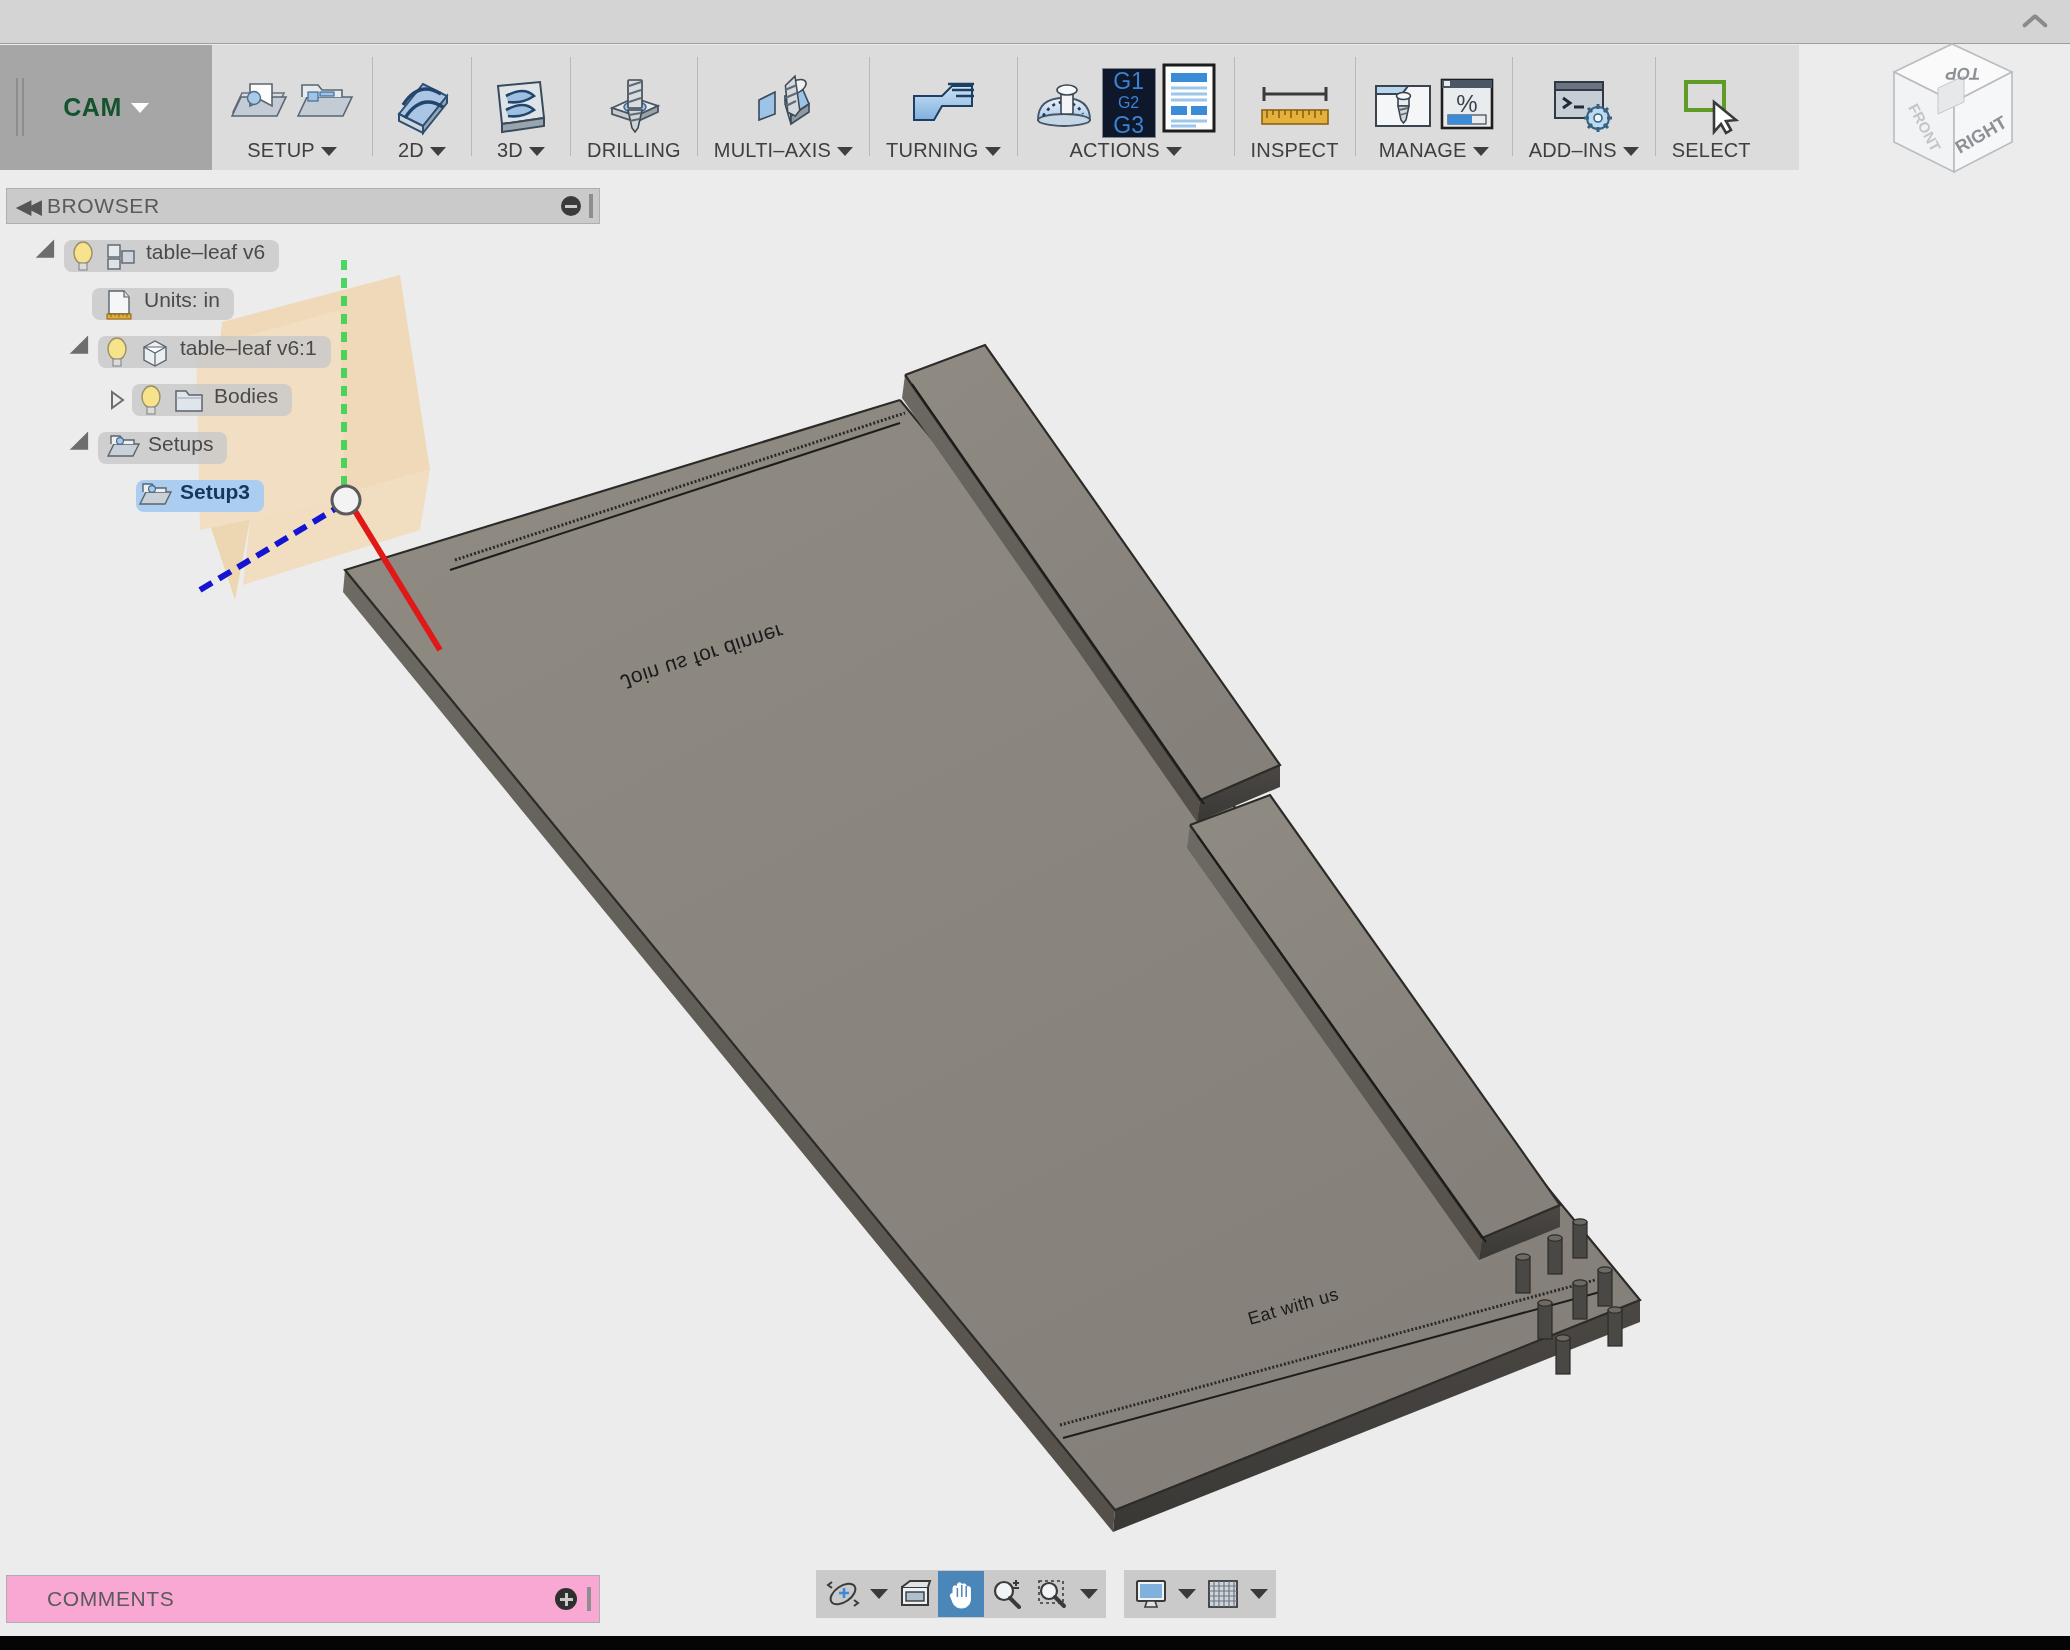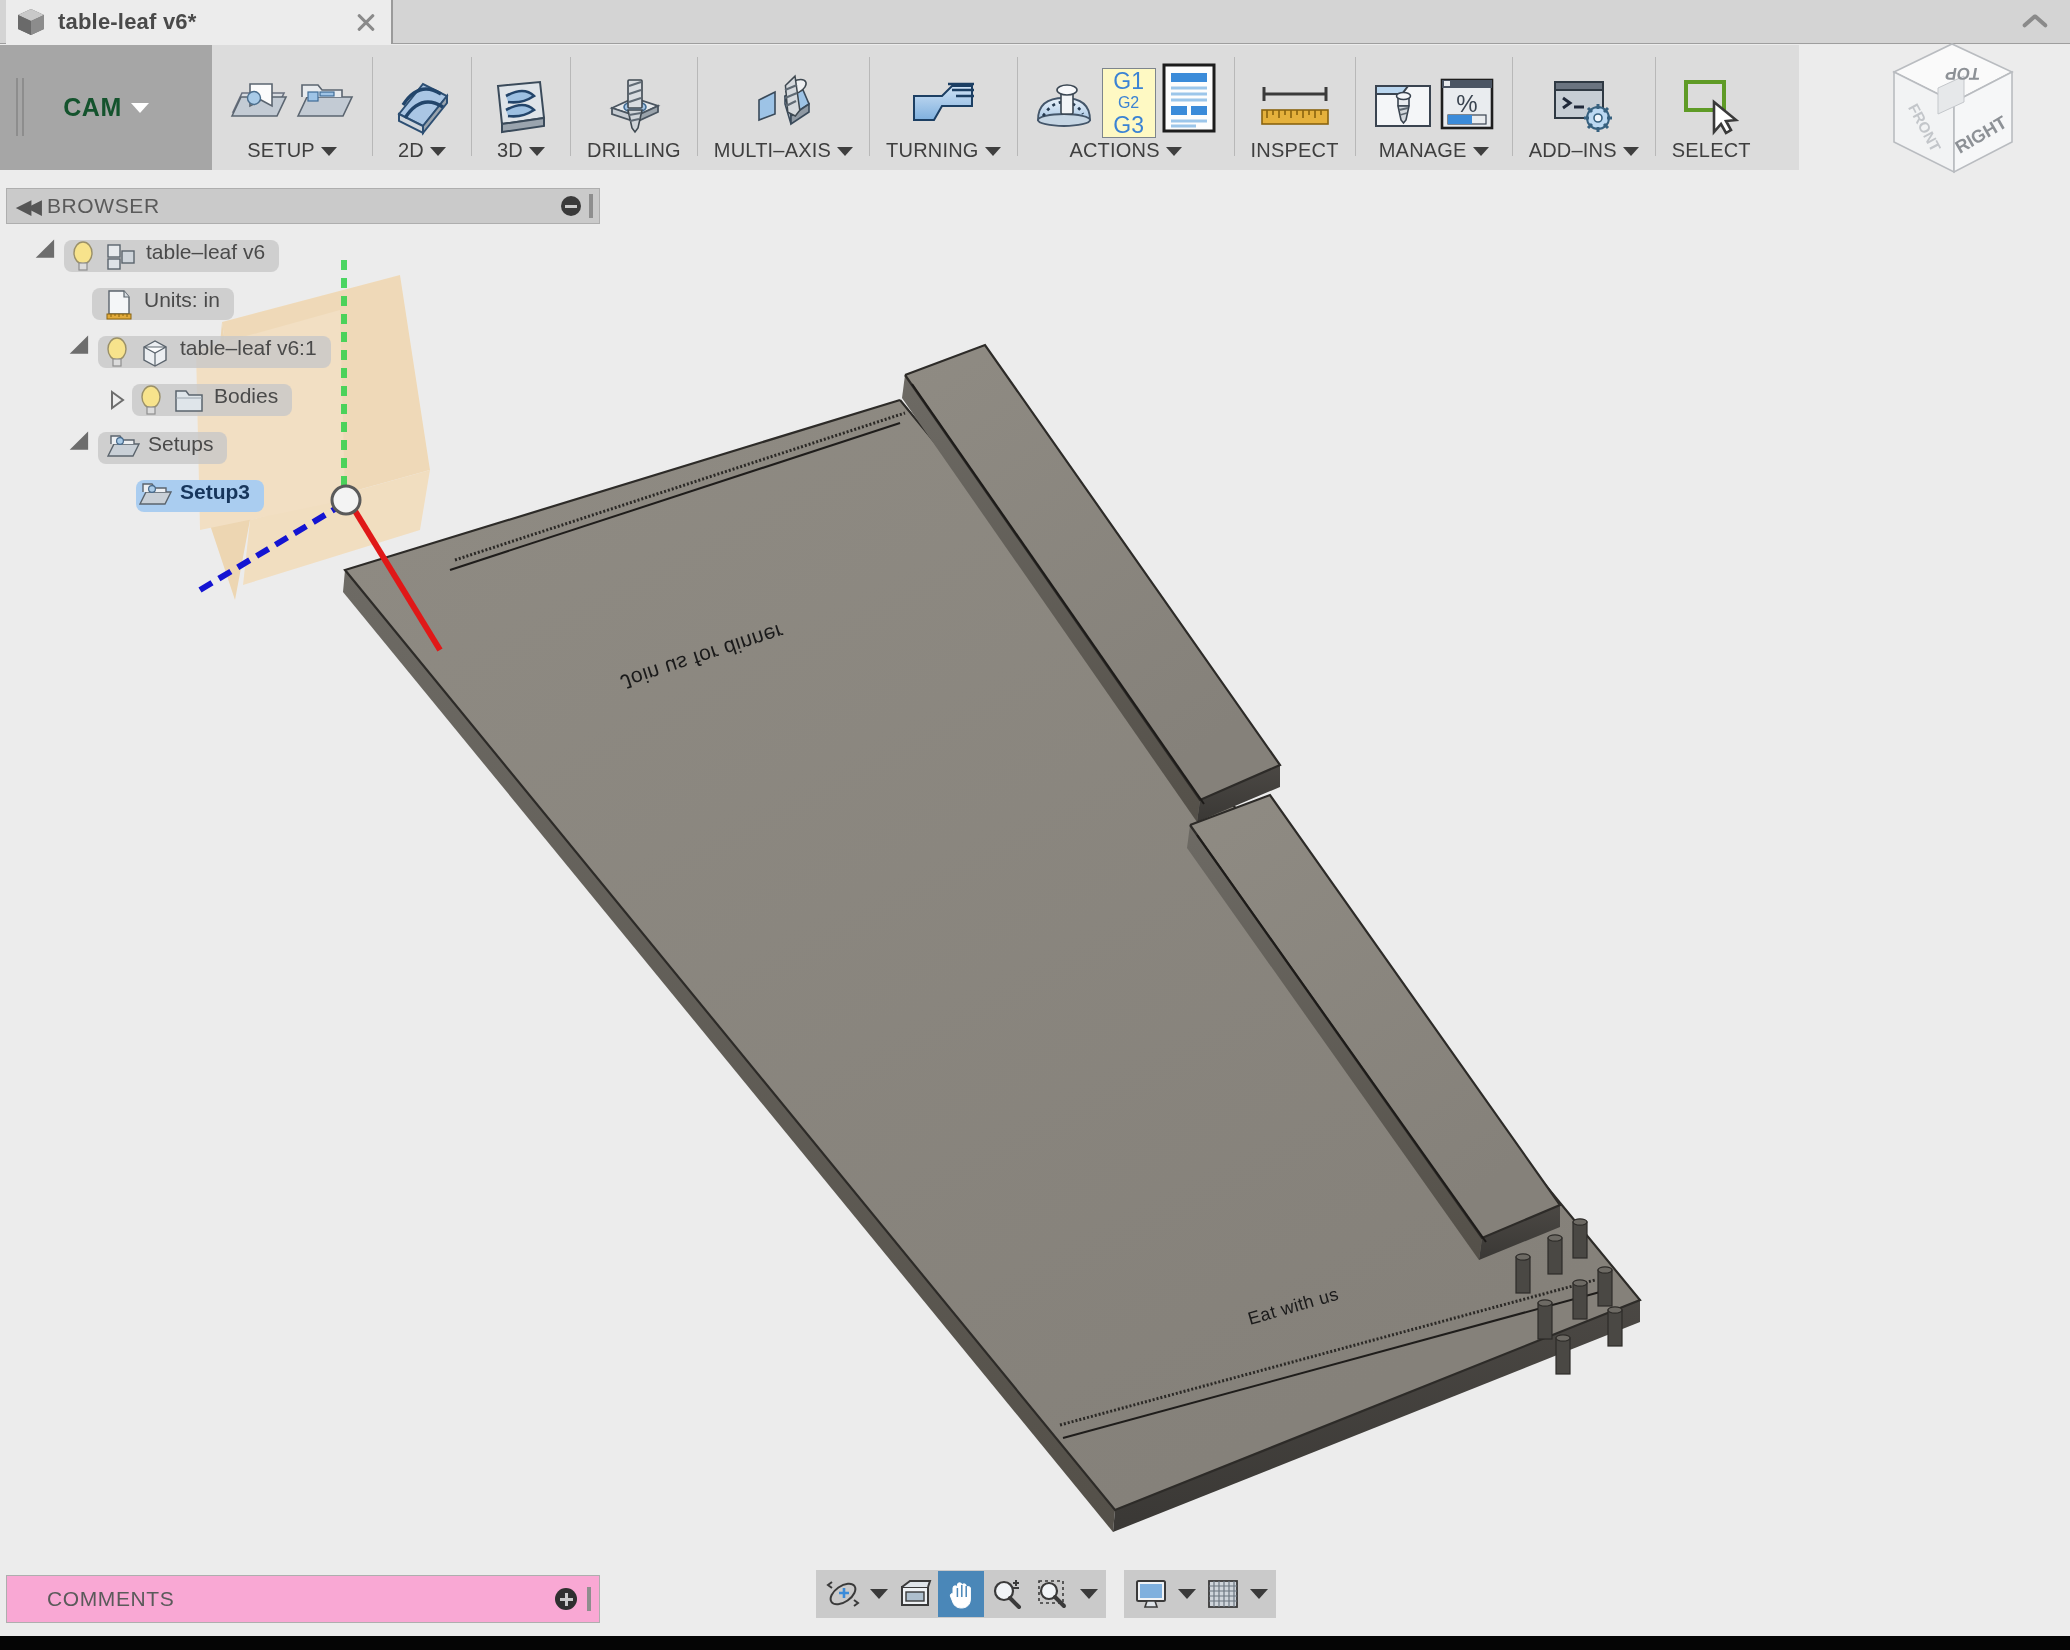--- a/index.html
+++ b/index.html
@@ -100,32 +100,20 @@
 
   
   .viewcube{ position:absolute; right:18px; top:10px; width:200px; height:190px; }
 </style>
 </head>
 <body>
 
 <div id="app">
 
   <div class="tabbar">
-    <div class="tab">
-      <div class="tab-cube">
-        <svg width="30" height="30" viewBox="0 0 30 30">
-          <polygon points="15,2 28,8 28,22 15,28 2,22 2,8" fill="#6f6f6f"></polygon>
-          <polygon points="15,2 28,8 15,14 2,8" fill="#c9c9c9"></polygon>
-          <polygon points="15,14 28,8 28,22 15,28" fill="#8c8c8c"></polygon>
-          <polygon points="15,14 2,8 2,22 15,28" fill="#6a6a6a"></polygon>
-        </svg>
-      </div>
-      <span class="tab-title">table-leaf v6*</span>
-      <span class="tab-close"></span>
-    </div>
     <div class="chev-up"></div>
   </div>
 
   <div class="ribbon">
     <div class="ribbon-inner">
 
       <div class="wsbtn">
         <span class="grip">
             <i></i>
             <i></i>
@@ -274,21 +262,21 @@
                       </linearGradient>
                     </defs>
                 <path d="M4 44 Q4 22 30 22 Q56 22 56 44 Z" fill="url(#sg)" stroke="#44566a" stroke-width="1.8"></path>
                 <ellipse cx="30" cy="44" rx="26" ry="6" fill="#c6d6e4" stroke="#44566a" stroke-width="1.8"></ellipse>
                 <path d="M9 40 Q18 26 30 26 Q42 26 49 38" fill="none" stroke="#253a50" stroke-width="2.6" stroke-dasharray="3 4"></path>
                 <rect x="27" y="14" width="12" height="24" rx="1.5" fill="#f2f4f6" stroke="#3b4753" stroke-width="1.6"></rect>
                 <ellipse cx="33" cy="14" rx="10" ry="5" fill="#f7f8fa" stroke="#3b4753" stroke-width="1.6"></ellipse>
               </svg>
             </span>
             <span style="display:inline-flex;flex-direction:column;justify-content:center;align-items:center;
-                         width:54px;height:70px;border:1.8px solid #7d858d;background:#fef9c3;">
+                         width:54px;height:70px;border:1.8px solid #7d858d;background:#0f172a;">
               <span style="color:#3b83d4;font-size:23px;line-height:22px;">G1</span>
               <span style="color:#3b83d4;font-size:16px;line-height:22px;">G2</span>
               <span style="color:#3b83d4;font-size:23px;line-height:22px;">G3</span>
             </span>
             <span>
               <svg width="58" height="72" viewBox="0 0 58 72">
                 <rect x="4" y="3" width="50" height="66" fill="#fdfdfd" stroke="#1c1c1c" stroke-width="3"></rect>
                 <rect x="11" y="11" width="36" height="9" fill="#3b8bd9"></rect>
                 <path d="M11 26 H47 M11 32 H47 M11 38 H47" stroke="#9cc6ea" stroke-width="3"></path>
                 <rect x="11" y="44" width="16" height="9" fill="#3b8bd9"></rect>

